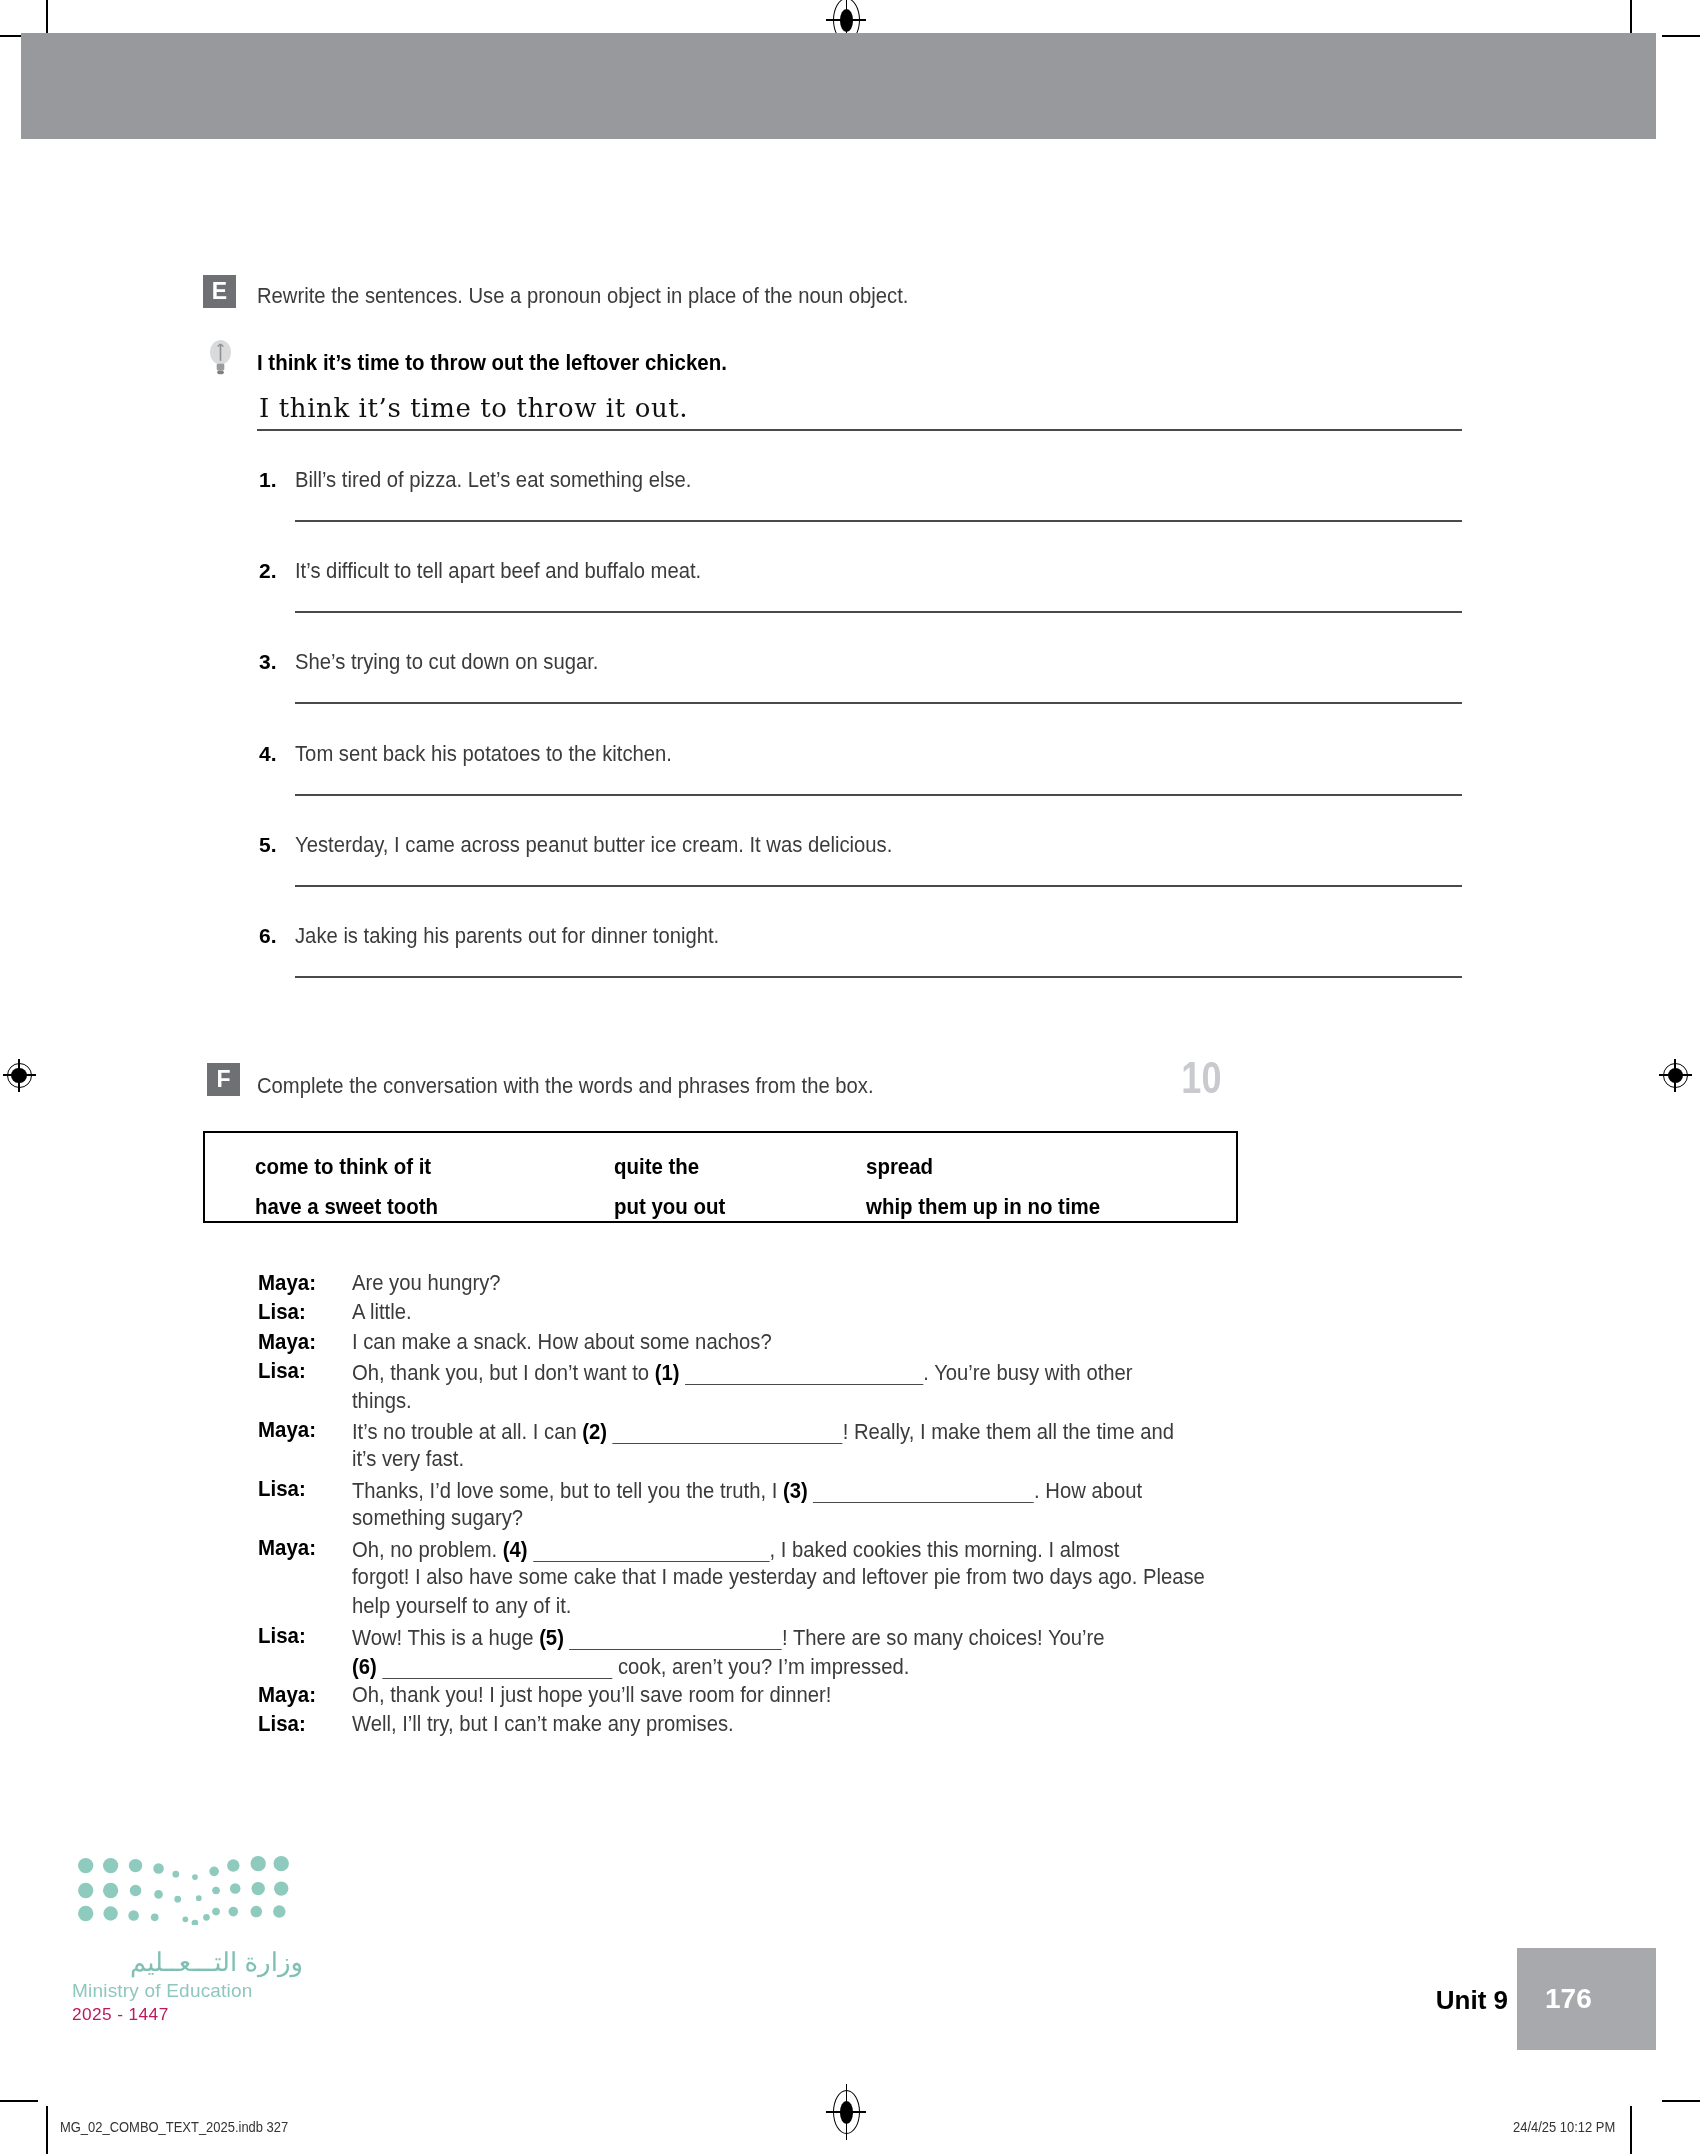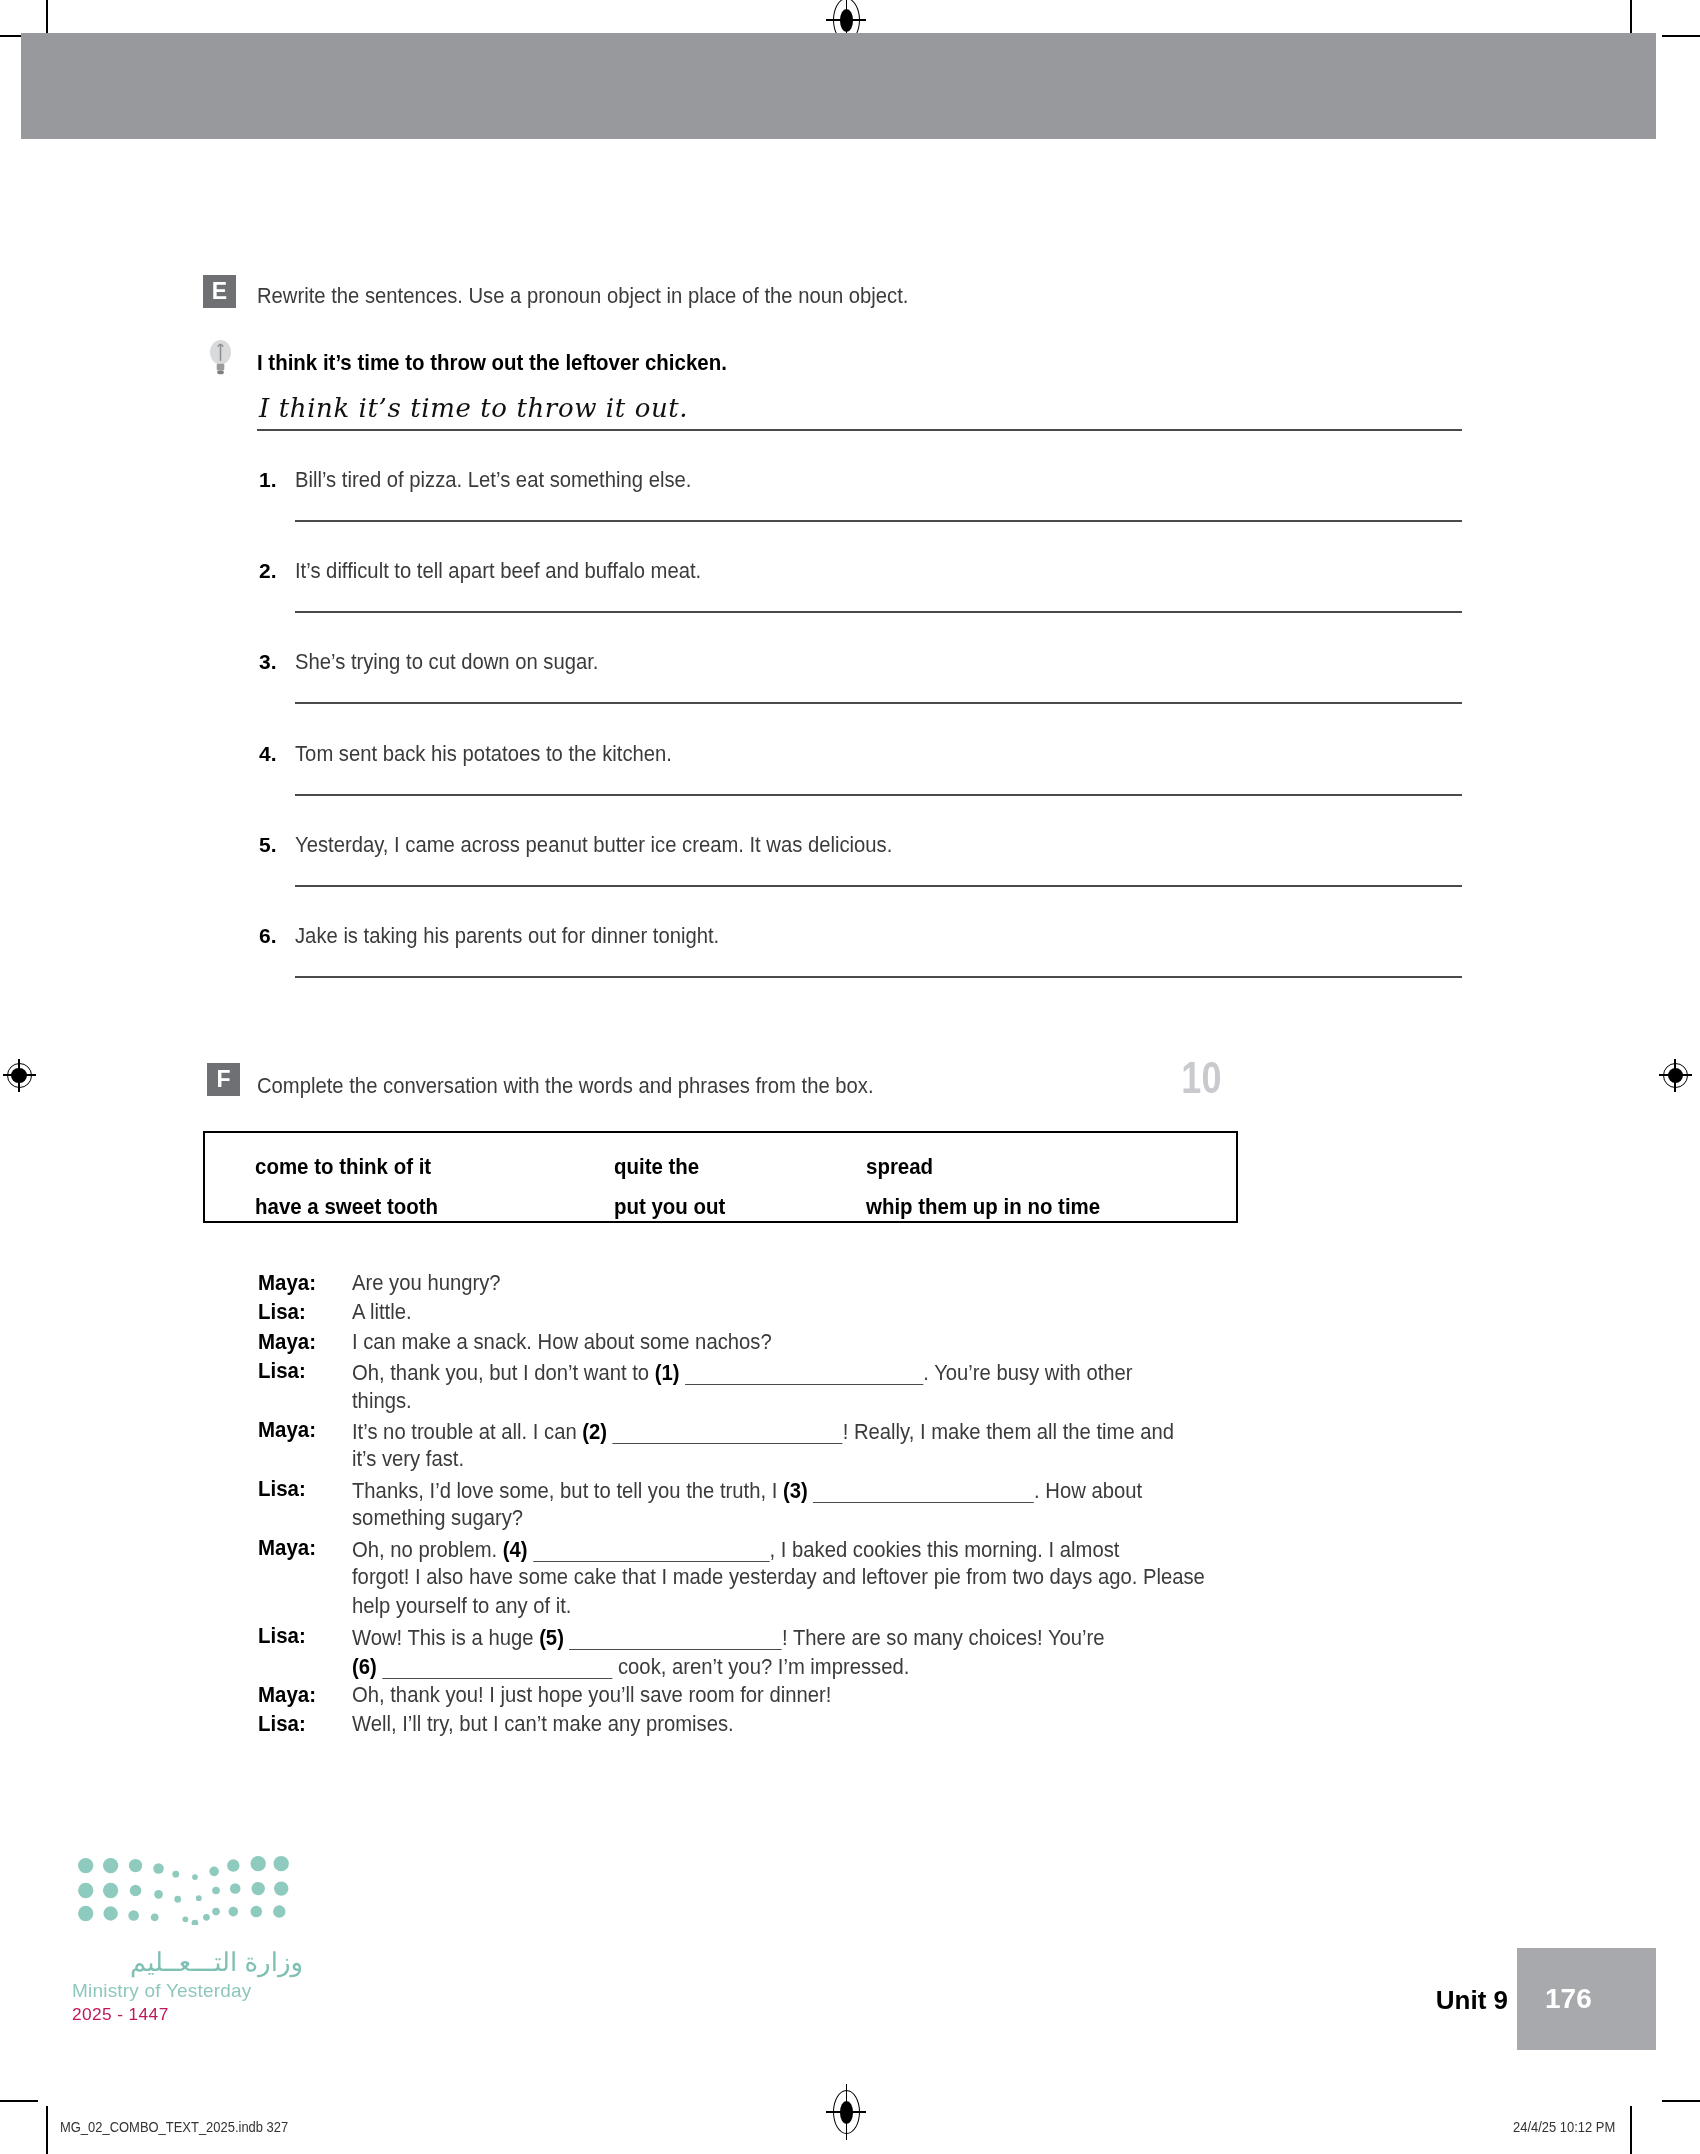--- a/index.html
+++ b/index.html
@@ -102,21 +102,20 @@
     font-size: 22px;
     font-weight: bold;
     color: #000;
     white-space: nowrap;
     transform: scaleX(0.93);
     transform-origin: left center;
   }
   .handwritten {
     position: absolute;
     font-family: "DejaVu Serif", serif;
-    font-style: italic;
     font-size: 26px;
     color: #111;
     white-space: nowrap;
     letter-spacing: 0.6px;
   }
 
   .q-num {
     position: absolute;
     font-size: 21px;
     font-weight: bold;
@@ -383,21 +382,21 @@
         <circle cx="168" cy="58" r="5"></circle>
       <circle cx="194" cy="8" r="8"></circle>
         <circle cx="194" cy="34" r="7"></circle>
         <circle cx="192" cy="58" r="6"></circle>
       <circle cx="218" cy="8" r="8"></circle>
         <circle cx="218" cy="34" r="7.5"></circle>
         <circle cx="216" cy="58" r="6.5"></circle>
     </g>
   </svg>
   <div class="logo-ar">وزارة التـــعــليم</div>
-  <div class="logo-en">Ministry of Yesterday</div>
+  <div class="logo-en">Ministry of Education</div>
   <div class="logo-yr">2025 - 1447</div>
 </div>
 
 <div class="footer-pagebox"></div>
 <div class="footer-unit">Unit 9</div>
 <div class="footer-pagenum">176</div>
 
 <div class="slug" style="left:60px; top:2119px;">MG_02_COMBO_TEXT_2025.indb   327</div>
 <div class="slug" style="left:1513px; top:2119px;">24/4/25   10:12 PM</div>
 

